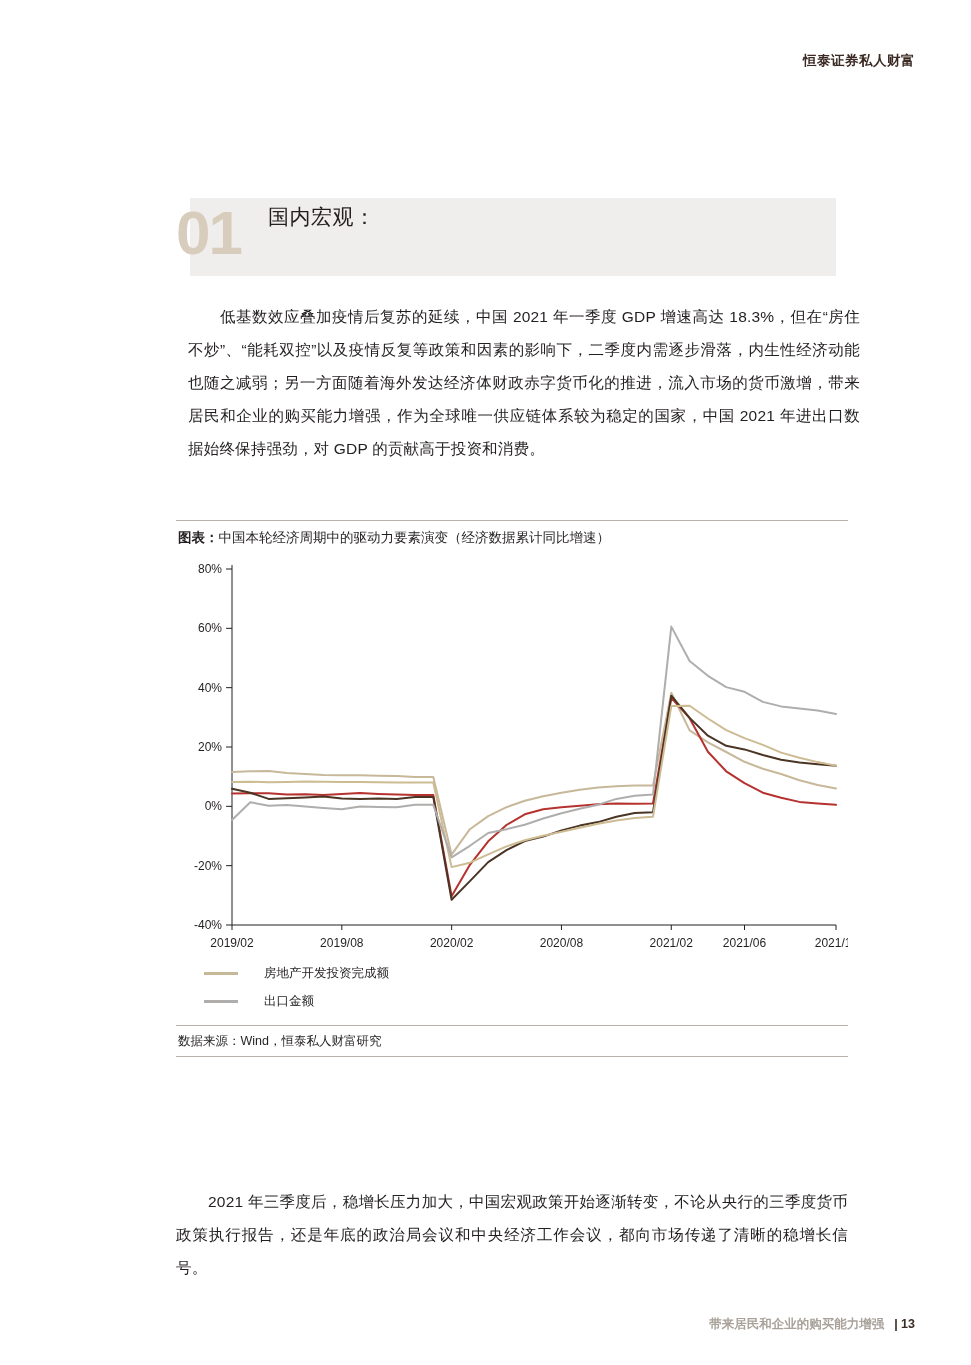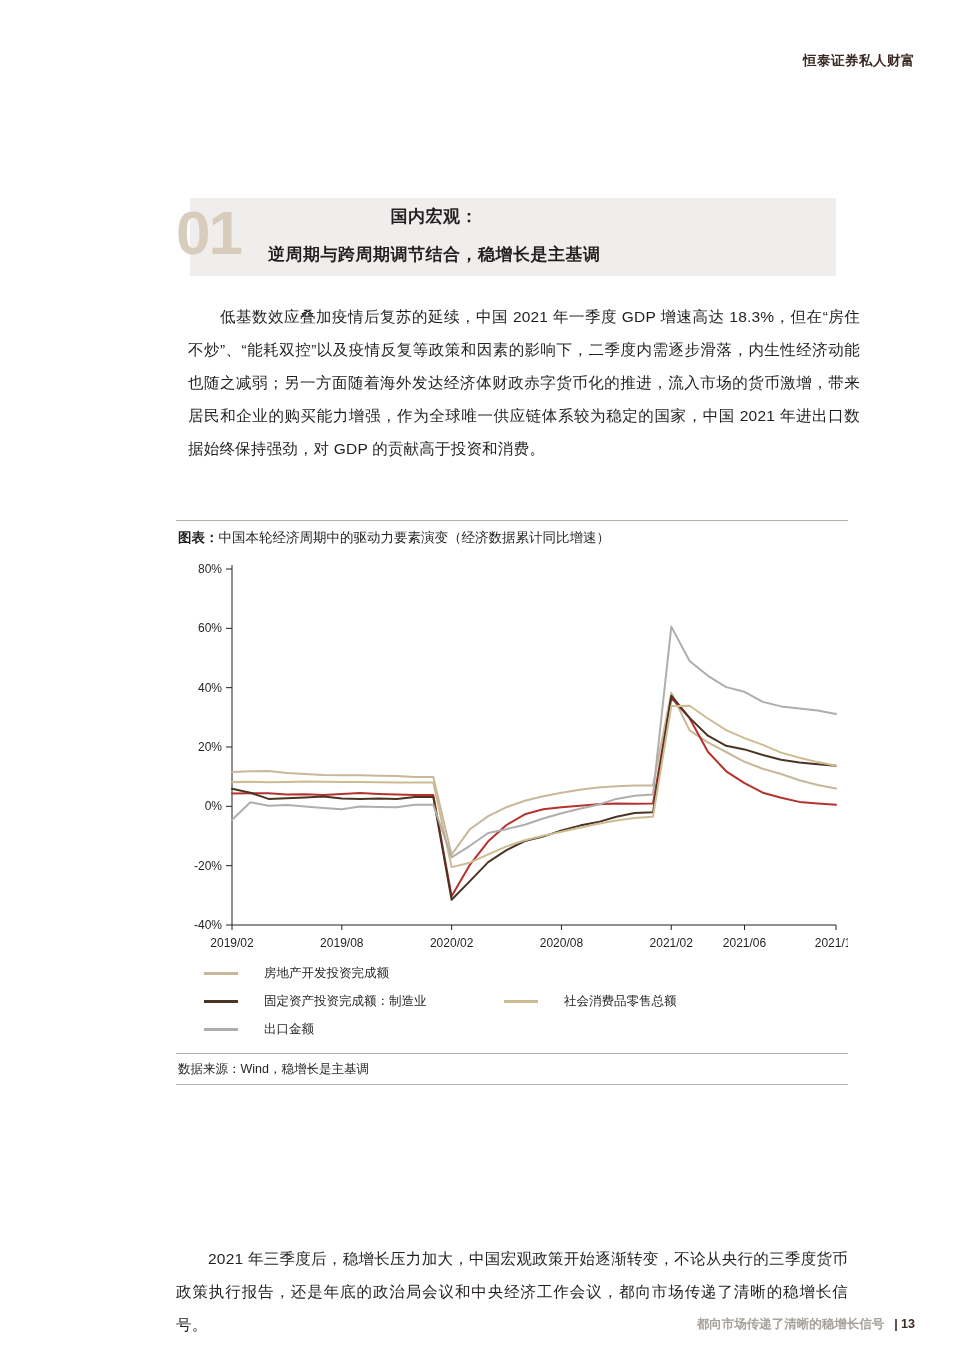--- a/index.html
+++ b/index.html
@@ -56,22 +56,22 @@
     font-weight: bold;
     color: #d8cdbd;
     letter-spacing: -2px;
     line-height: 86px;
     font-family: "Liberation Sans", sans-serif;
   }
   .section-title {
     position: absolute;
     left: 92px;
     top: 8px;
-    font-size: 17px;
-    font-weight: bold;
+    font-size: 21px;
+    font-weight: normal;
     line-height: 38px;
     color: #231f20;
     letter-spacing: 0.5px;
   }
   
   .para {
     position: absolute;
     font-size: 15.5px;
     line-height: 33px;
     color: #231f20;
@@ -80,21 +80,21 @@
     letter-spacing: 0.2px;
   }
   #para-1 {
     top: 300px;
     left: 176px;
     width: 672px;
     text-indent: 32px;
     margin-left: 12px;
   }
   #para-2 {
-    top: 1242px;
+    top: 1185px;
     left: 176px;
     width: 672px;
     text-indent: 32px;
   }
   
   .figure {
     position: absolute;
     top: 520px;
     left: 176px;
     width: 672px;
@@ -167,21 +167,20 @@
 
 <div class="page">
 
   <div class="page-header">恒泰证券私人财富</div>
 
   <div class="section-head">
     <div class="bg-bar"></div>
     <div class="section-num">01</div>
     <div class="section-title">
       <div>国内宏观：</div>
-      <div>逆周期与跨周期调节结合，稳增长是主基调</div>
     </div>
   </div>
 
   <div class="para" id="para-1">低基数效应叠加疫情后复苏的延续，中国 2021 年一季度 GDP 增速高达 18.3%，但在“房住不炒”、“能耗双控”以及疫情反复等政策和因素的影响下，二季度内需逐步滑落，内生性经济动能也随之减弱；另一方面随着海外发达经济体财政赤字货币化的推进，流入市场的货币激增，带来居民和企业的购买能力增强，作为全球唯一供应链体系较为稳定的国家，中国 2021 年进出口数据始终保持强劲，对 GDP 的贡献高于投资和消费。</div>
 
   <div class="figure">
     <div class="fig-rule-top"></div>
     <div class="fig-caption">
       <b>图表：</b><span>中国本轮经济周期中的驱动力要素演变（经济数据累计同比增速）</span>
     </div>
@@ -228,40 +227,30 @@
 
     <div class="legend">
       <div class="legend-row">
         <div class="legend-item col1">
           <span class="legend-swatch" style="background:#c8b89a"></span>
           <span>房地产开发投资完成额</span>
         </div>
       </div>
       <div class="legend-row">
         <div class="legend-item col1">
-          <span class="legend-swatch" style="background:#4a3525"></span>
-          <span>固定资产投资完成额：制造业</span>
-        </div>
-        <div class="legend-item col2">
-          <span class="legend-swatch" style="background:#cdbb92"></span>
-          <span>社会消费品零售总额</span>
-        </div>
-      </div>
-      <div class="legend-row">
-        <div class="legend-item col1">
           <span class="legend-swatch" style="background:#b0aeac"></span>
           <span>出口金额</span>
         </div>
       </div>
     </div>
 
     <div class="fig-rule-mid"></div>
-    <div class="fig-source">数据来源：Wind，稳增长是主基调</div>
+    <div class="fig-source">数据来源：Wind，恒泰私人财富研究</div>
     <div class="fig-rule-bottom"></div>
   </div>
 
   <div class="para" id="para-2">2021 年三季度后，稳增长压力加大，中国宏观政策开始逐渐转变，不论从央行的三季度货币政策执行报告，还是年底的政治局会议和中央经济工作会议，都向市场传递了清晰的稳增长信号。</div>
 
   <div class="footer">
-    <span>都向市场传递了清晰的稳增长信号</span><span class="pagenum">| 13</span>
+    <span>带来居民和企业的购买能力增强</span><span class="pagenum">| 13</span>
   </div>
 
 </div>
 
 </body></html>

